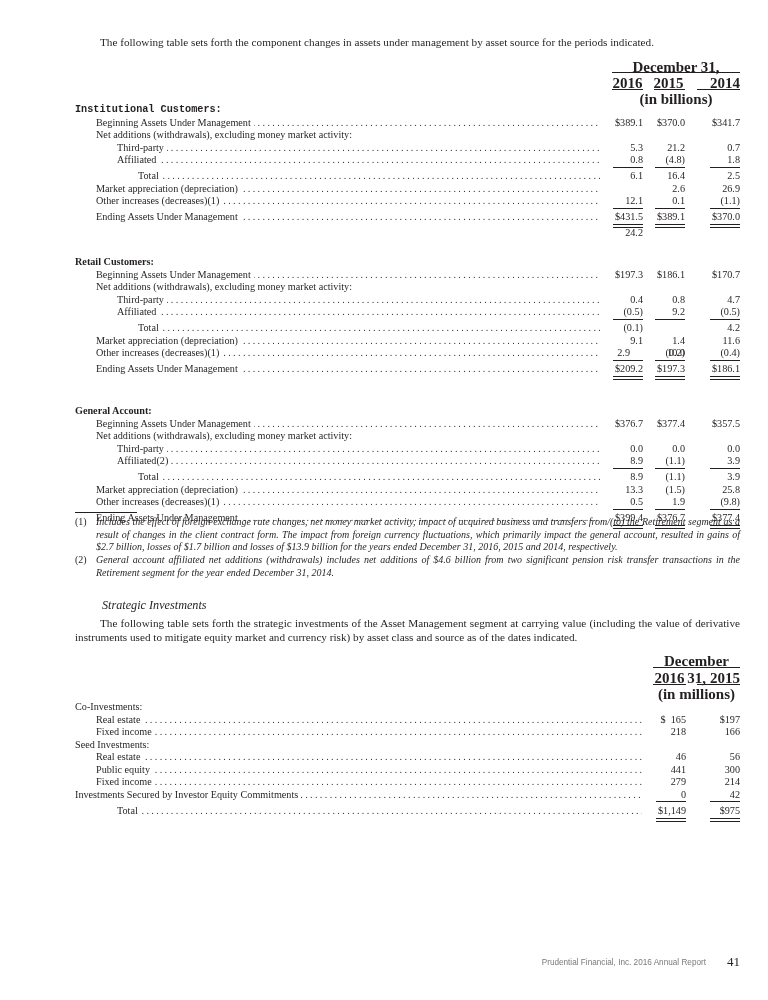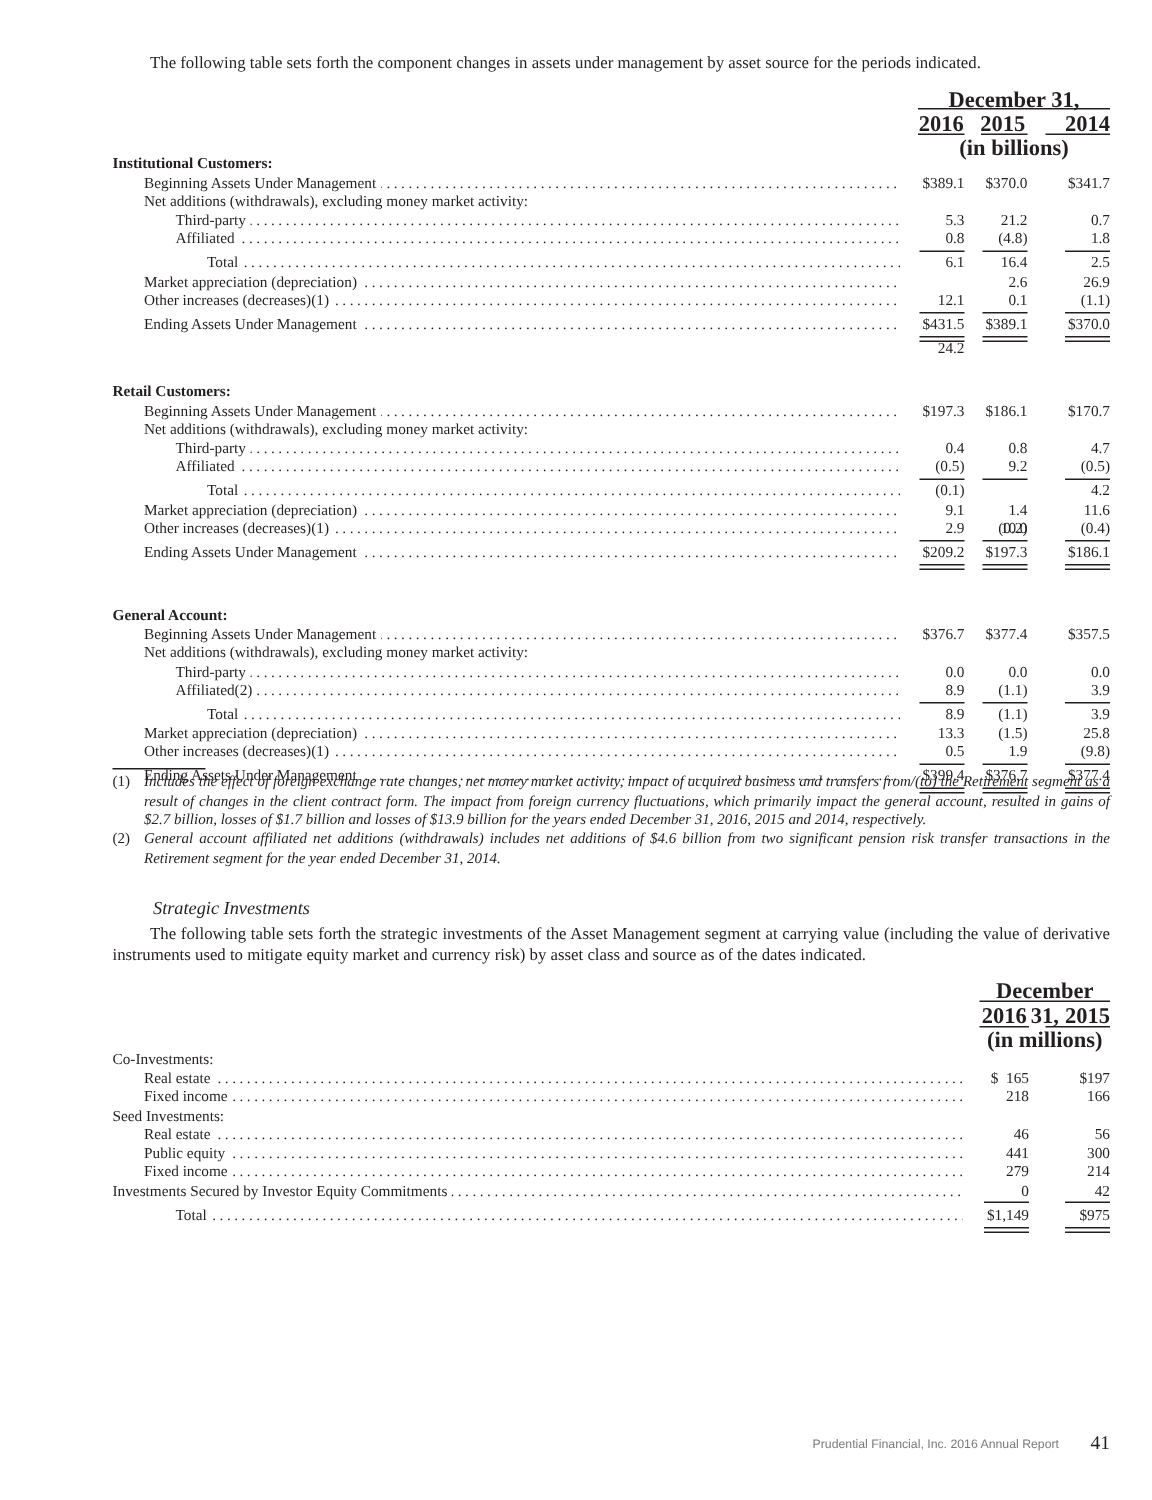--- a/index.html
+++ b/index.html
@@ -32,21 +32,21 @@
 <div class="hline" style="left:612px; width:128px; top:72px;"></div>
 <div class="col-head" style="left:612px; width:31px; top:75px;">2016</div>
 <div class="col-head" style="left:653px; width:31px; top:75px;">2015</div>
 <div class="col-head" style="left:697px; width:43px; top:75px; text-align:right;">2014</div>
 <div class="hline" style="left:612px; width:31px; top:89px;"></div>
 <div class="hline" style="left:654px; width:31px; top:89px;"></div>
 <div class="hline" style="left:697px; width:43px; top:89px;"></div>
 <div class="col-head" style="left:612px; width:128px; top:91px;">(in billions)</div>
 
 <div id="aum-table">
-    <div class="row" style="top: 103px;">
+    <div class="row" style="top: 103px; font-family: Liberation Mono, monospace;">
       <span class="lbl section-title" style="left: 0px;">Institutional Customers:</span>
     </div>
     <div class="row" style="top: 115.5px;">
       <span class="dots" style="left: 21px; width: 504px;">........................................................................................................................................................................................................</span>
       <span class="lbl" style="left: 21px; padding-right: 3px;">Beginning Assets Under Management</span>
       <span class="val" style="left: 523px; width: 45px; padding-right: 0px;">$389.1</span>
       <span class="val" style="left: 565px; width: 45px; padding-right: 0px;">$370.0</span>
       <span class="val" style="left: 620px; width: 45px; padding-right: 0px;">$341.7</span>
     </div>
     <div class="row" style="top: 128px;">
@@ -140,21 +140,21 @@
     <div class="row" style="top: 333.5px;">
       <span class="dots" style="left: 21px; width: 504px;">........................................................................................................................................................................................................</span>
       <span class="lbl" style="left: 21px; padding-right: 3px;">Market appreciation (depreciation)</span>
       <span class="val" style="left: 523px; width: 45px; padding-right: 0px;">9.1</span>
       <span class="val" style="left: 565px; width: 45px; padding-right: 0px;">1.4</span>
       <span class="val" style="left: 620px; width: 45px; padding-right: 0px;">11.6</span>
     </div>
     <div class="row" style="top: 346px;">
       <span class="dots" style="left: 21px; width: 504px;">........................................................................................................................................................................................................</span>
       <span class="lbl" style="left: 21px; padding-right: 3px;">Other increases (decreases)(1)</span>
-      <span class="val" style="left: 523px; width: 45px; padding-right: 0px;">2.9</span>
+      <span class="val" style="left: 510px; width: 45px; padding-right: 0px;">2.9</span>
       <span class="val" style="left: 565px; width: 45px;">(0.2)</span>
       <span class="val" style="left: 620px; width: 45px;">(0.4)</span>
     </div>
     <div class="row" style="top: 362px;">
       <span class="dots" style="left: 21px; width: 504px;">........................................................................................................................................................................................................</span>
       <span class="lbl" style="left: 21px; padding-right: 3px;">Ending Assets Under Management</span>
       <span class="val" style="left: 523px; width: 45px; padding-right: 0px;">$209.2</span>
       <span class="val" style="left: 565px; width: 45px; padding-right: 0px;">$197.3</span>
       <span class="val" style="left: 620px; width: 45px; padding-right: 0px;">$186.1</span>
     </div>

